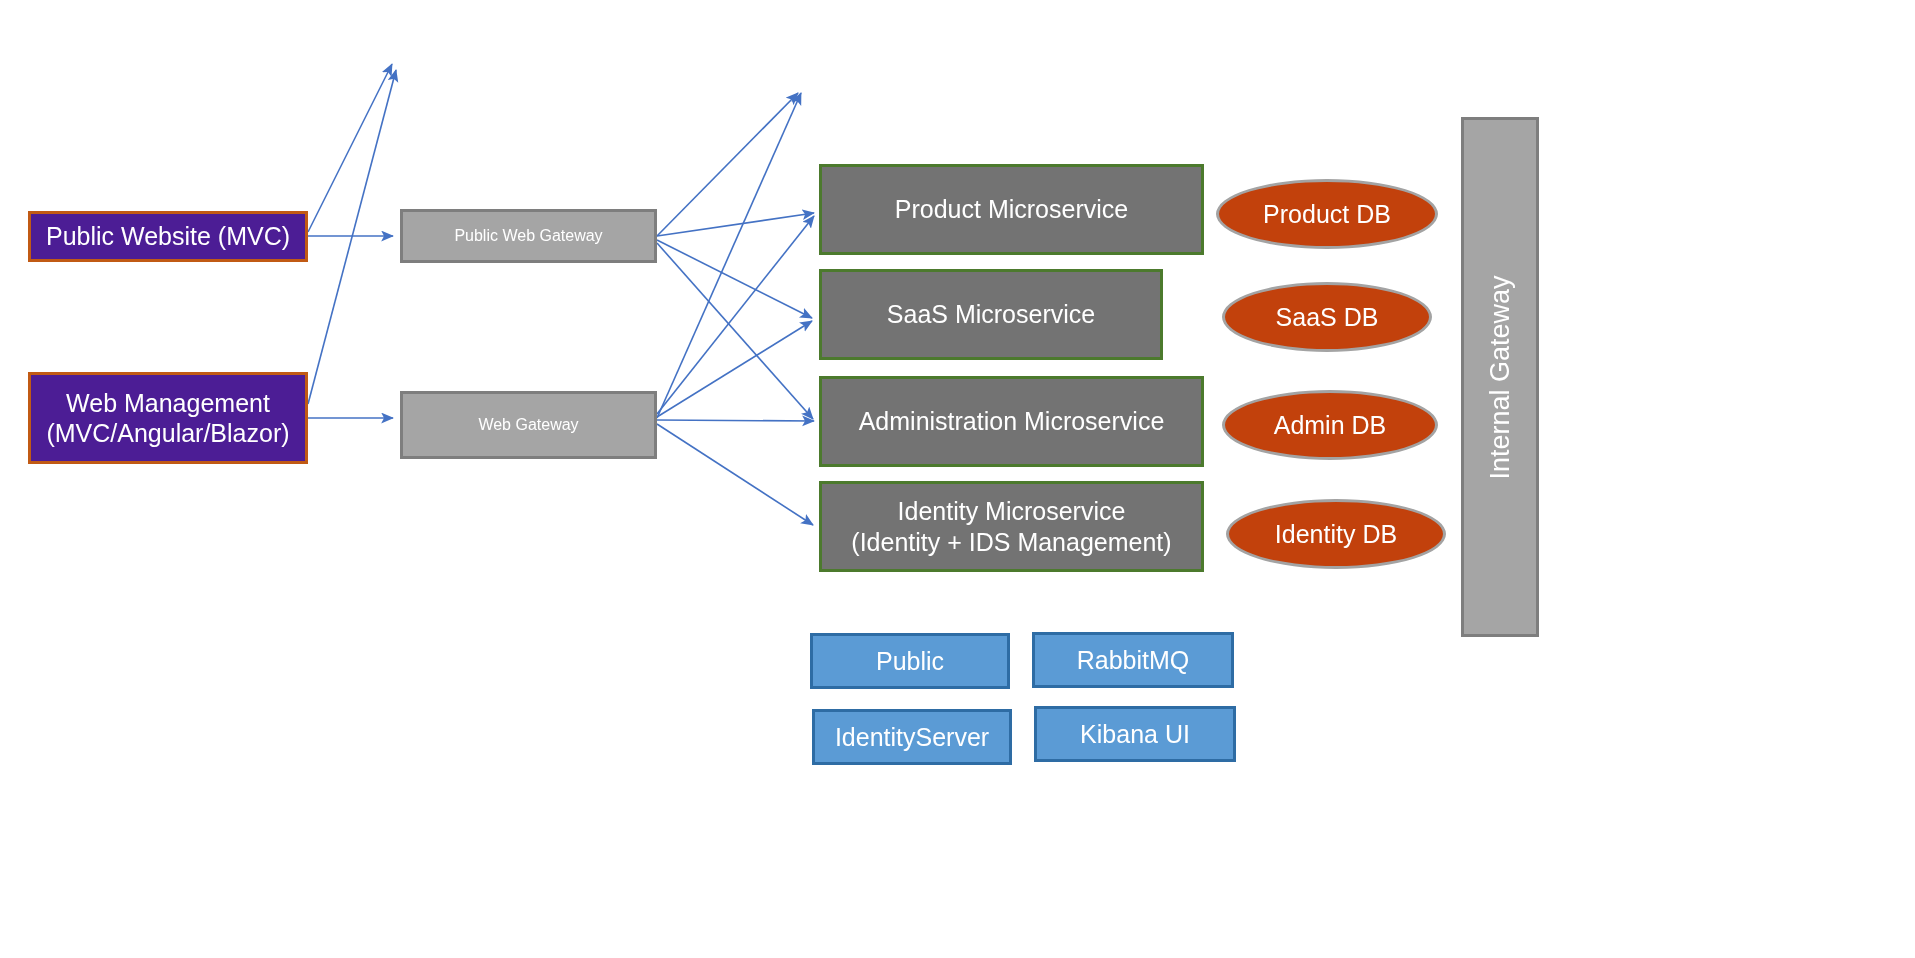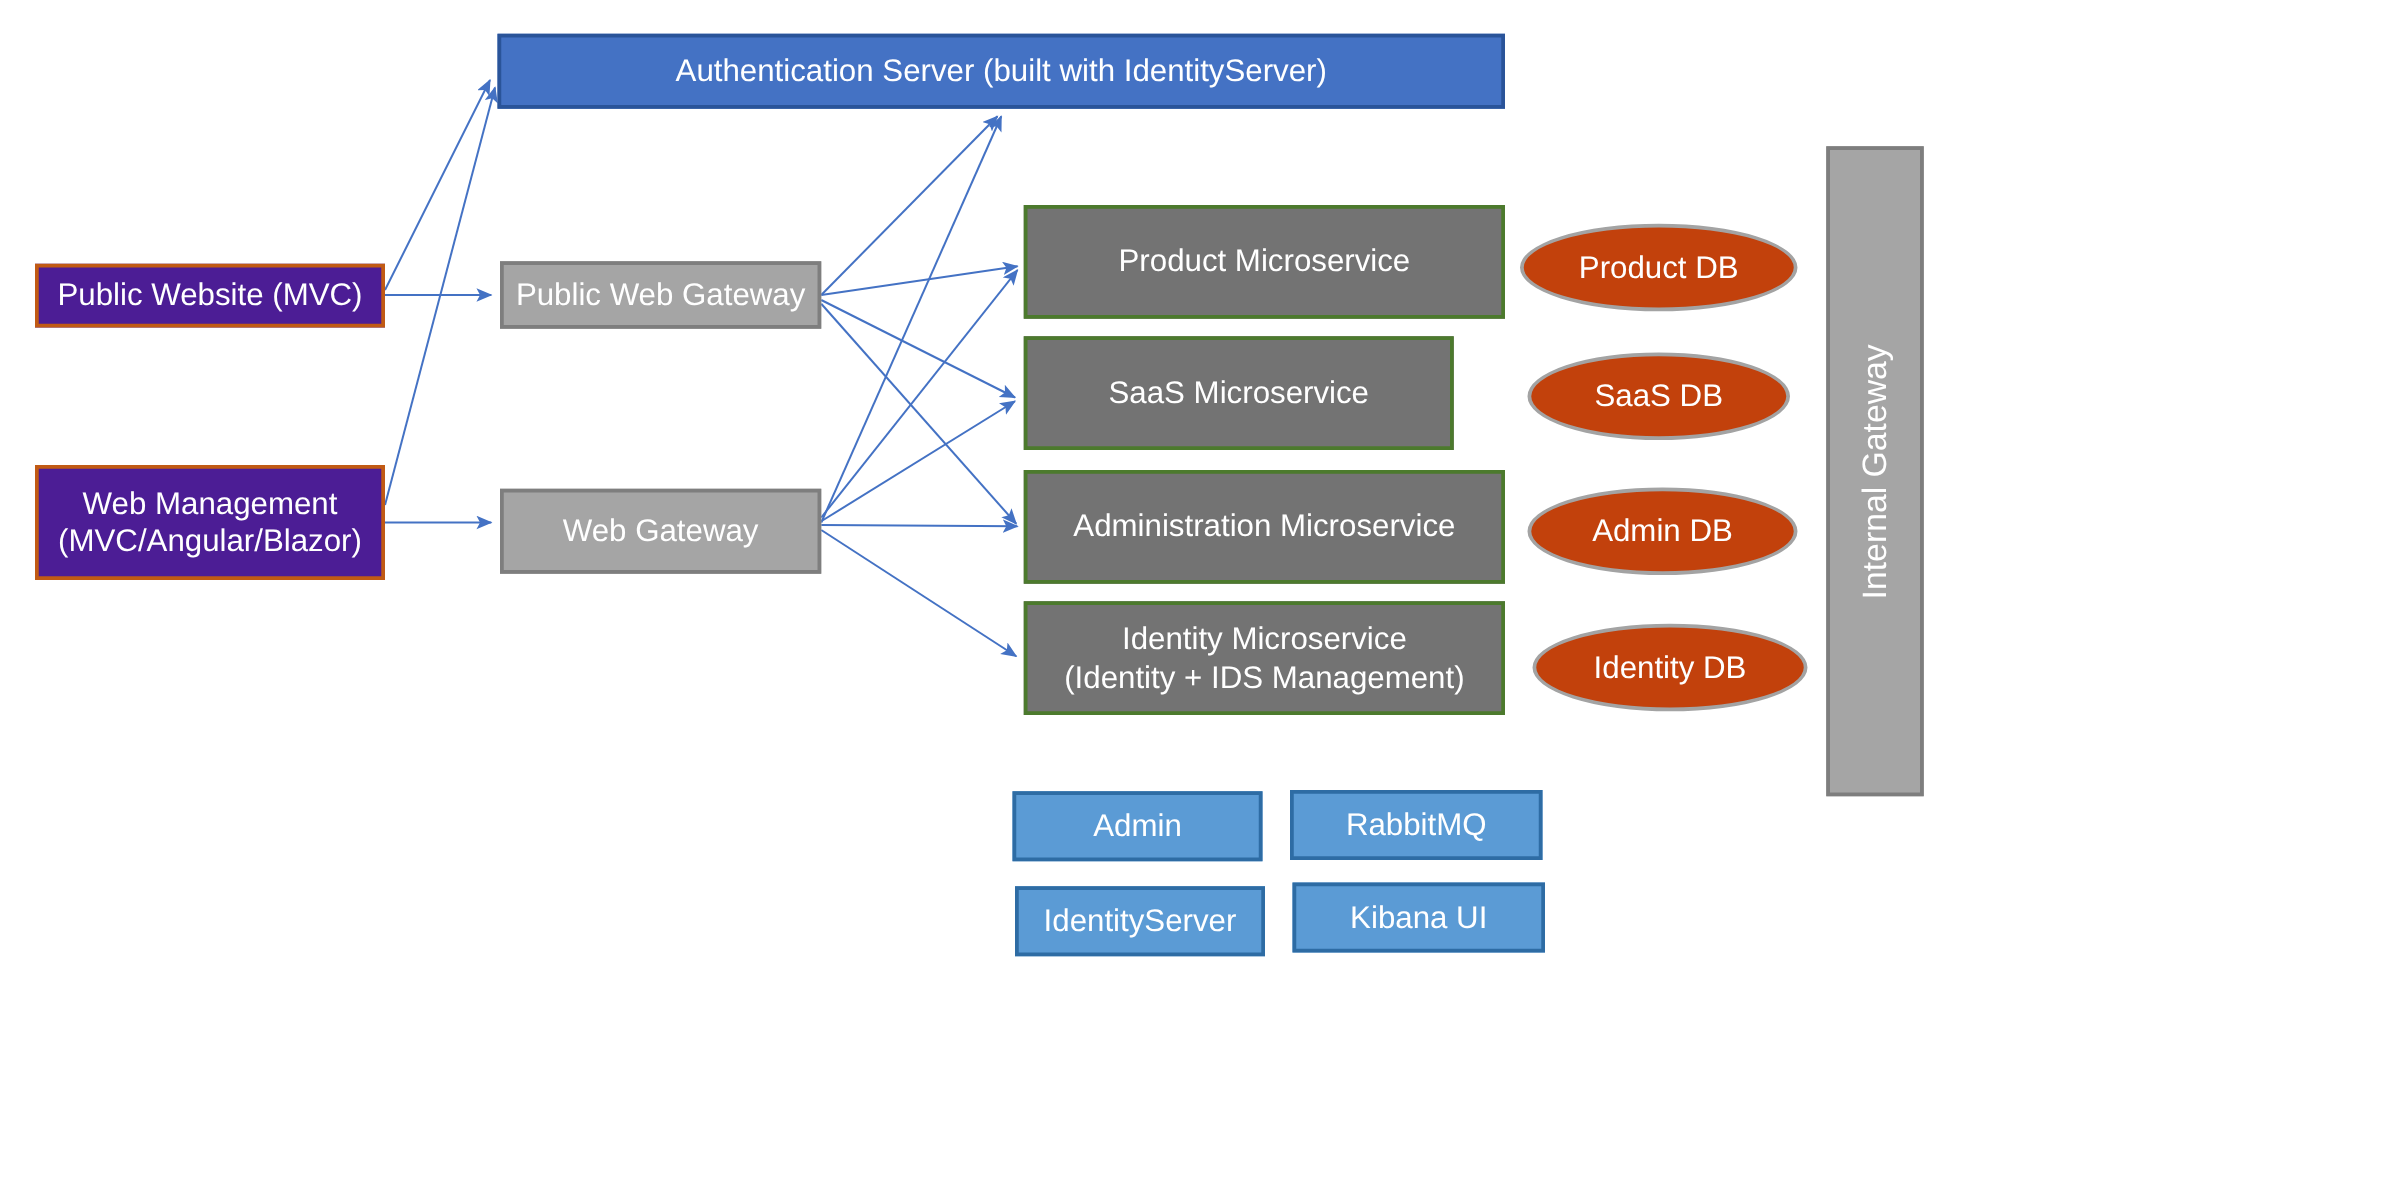--- a/index.html
+++ b/index.html
@@ -31,21 +31,21 @@
 
   
   .client {
     background: #4c1d95;
     border: 3px solid #C15A14;
     font-size: 25px;
   }
   .gateway {
     background: #A5A5A5;
     border: 3px solid #7E7E7E;
-    font-size: 25px;
+    font-size: 16px;
   }
   .service {
     background: #737373;
     border: 3px solid #4C7A2D;
     font-size: 25px;
   }
   .authsrv {
     background: #4472C4;
     border: 3px solid #2A5499;
     font-size: 25px;
@@ -108,23 +108,20 @@
       <line x1="657" y1="240" x2="812" y2="318"></line>
       <line x1="657" y1="243" x2="813" y2="419"></line>
 
       <line x1="657" y1="414" x2="814" y2="216"></line>
       <line x1="657" y1="417" x2="812" y2="321"></line>
       <line x1="657" y1="420" x2="814" y2="421"></line>
       <line x1="657" y1="424" x2="813" y2="525"></line>
     </g>
   </svg>
 
-  <div class="node authsrv" style="left:398px; top:27px; width:806px; height:60px;">
-    <span class="lbl">Authentication Server (built with IdentityServer)</span>
-  </div>
 
   <div class="node client" style="left:28px; top:211px; width:280px; height:51px;">
     <span class="lbl">Public Website (MVC)</span>
   </div>
 
   <div class="node client" style="left:28px; top:372px; width:280px; height:92px; flex-direction:column;">
     <span class="lbl">Web Management</span>
     <span class="lbl2">(MVC/Angular/Blazor)</span>
   </div>
 
@@ -167,21 +164,21 @@
 
   <div class="node db" style="left:1226px; top:499px; width:220px; height:70px;">
     <span class="lbl">Identity DB</span>
   </div>
 
   <div class="node vbar" style="left:1461px; top:117px; width:78px; height:520px;">
     <span class="lbl">Internal Gateway</span>
   </div>
 
   <div class="node infra" style="left:810px; top:633px; width:200px; height:56px;">
-    <span class="lbl">Admin</span>
+    <span class="lbl">Public</span>
   </div>
 
   <div class="node infra" style="left:1032px; top:632px; width:202px; height:56px;">
     <span class="lbl">RabbitMQ</span>
   </div>
 
   <div class="node infra" style="left:812px; top:709px; width:200px; height:56px;">
     <span class="lbl">IdentityServer</span>
   </div>
 

